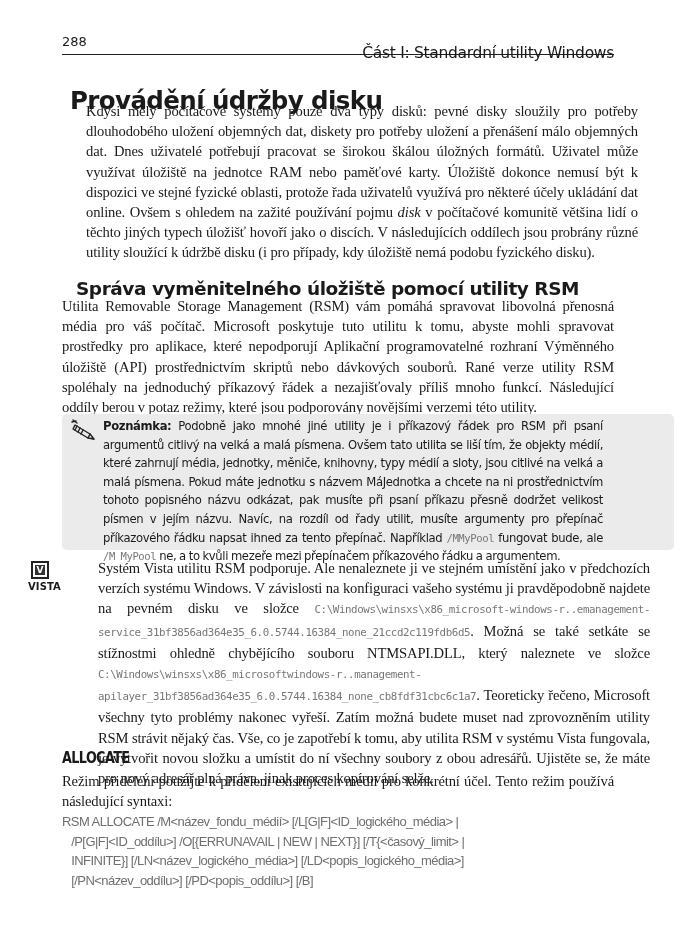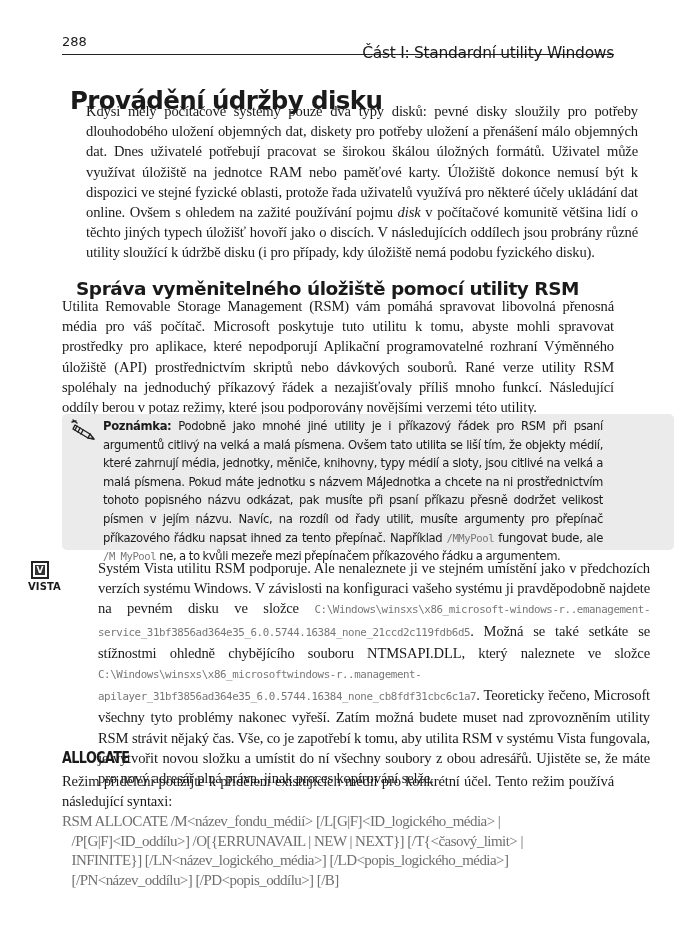--- a/index.html
+++ b/index.html
@@ -19,21 +19,21 @@
   .note .lbl { font-weight:bold; }
   .mono { font-family:"DejaVu Sans Mono", monospace; color:#777; font-size:10.6px; letter-spacing:-0.4px; }
   .p3 { top:558px;margin-left:36px; }
   .p3 .mono { font-size:10.8px; }
   .vista { position:absolute; left:30px; top:561px; width:22px; height:34px; }
   .vista .box { position:absolute; left:1px; top:0; width:18px; height:18px; border:2px solid #222; box-sizing:border-box; }
   .vista .box .inner { position:absolute; left:2px; top:2px; width:10px; height:10px; background:#333; color:#fff; font-family:"DejaVu Sans", sans-serif; font-weight:bold; font-size:9px; line-height:10px; text-align:center; }
   .vista .word { position:absolute; left:-2px; top:20px; font-family:"DejaVu Sans", sans-serif; font-weight:bold; font-size:10px; letter-spacing:0.1px; }
   .h3 { position:absolute; left:62px; top:749px; font-family:"DejaVu Sans", sans-serif; font-weight:bold; font-size:15px; letter-spacing:-0.7px; margin:0; transform:scaleX(0.85); transform-origin:left; }
   .p4 { top:771px; }
-  .code { position:absolute; left:62px; top:812px; font-family:Liberation Serif, serif; font-size:15px; line-height:19.6px; color:#6f6f6f; white-space:pre; letter-spacing:-0.55px; margin:0; }
+  .code { position:absolute; left:62px; top:812px; font-family:Liberation Sans, sans-serif; font-size:13px; line-height:19.6px; color:#6f6f6f; white-space:pre; letter-spacing:-0.55px; margin:0; }
 </style>
 </head>
 <body>
 
 <div class="page">
 
   <div class="hdr">
     <span class="num">288</span>
     <span class="chap">Část I: Standardní utility Windows</span>
   </div>

